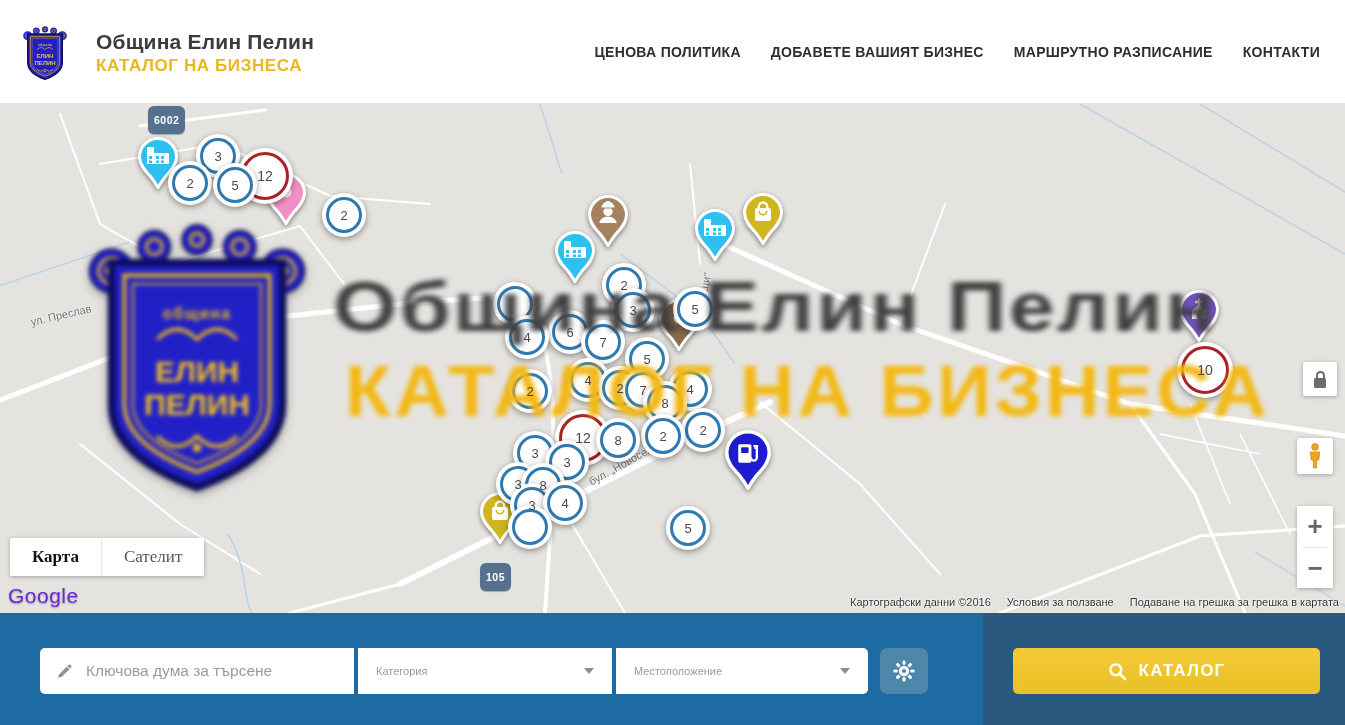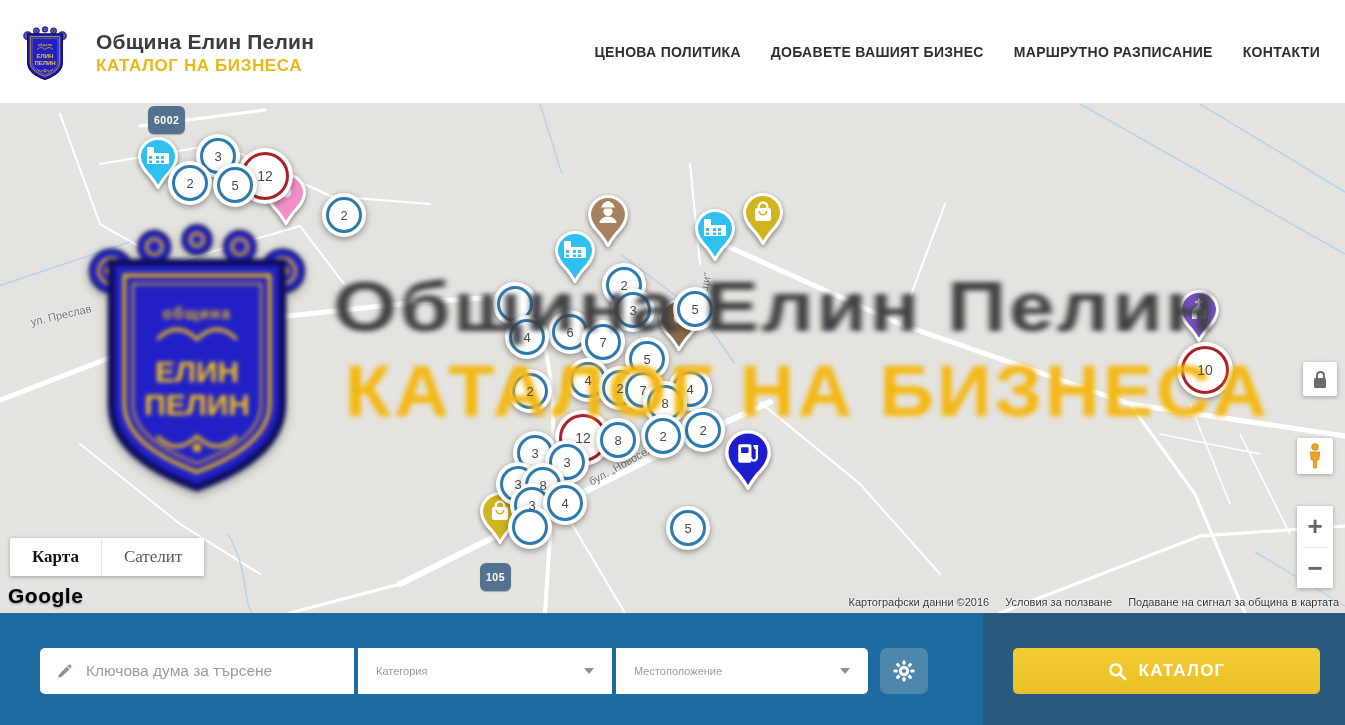--- a/index.html
+++ b/index.html
@@ -36,21 +36,21 @@
          filter:blur(2.6px);transform:scaleX(1.18);transform-origin:left top;white-space:nowrap;}
   .wm-l2{left:345px;top:246px;font-size:72px;font-weight:700;color:#f3b713;letter-spacing:3px;
          filter:blur(2.4px);transform:scaleX(1.05);transform-origin:left top;white-space:nowrap;}
   
   .maptype{position:absolute;left:10px;top:434px;display:flex;box-shadow:0 1px 4px rgba(0,0,0,.3);
            border-radius:2px;overflow:hidden;font-family:Liberation Serif, serif;}
   .maptype button{height:38px;border:none;background:#fff;font-family:inherit;font-size:17px;
                   padding:0 22px;cursor:pointer;}
   .maptype .sel{font-weight:700;color:#111;}
   .maptype .unsel{color:#565656;border-left:1px solid #e6e6e6;}
-  .google-logo{position:absolute;left:8px;top:480px;font-size:21px;font-weight:700;color:#000000;
+  .google-logo{position:absolute;left:8px;top:480px;font-size:21px;font-weight:400;color:#6d28d9;
                letter-spacing:.5px;text-shadow:0 1px 2px rgba(0,0,0,.35);}
   .attrib{position:absolute;right:6px;top:492px;display:flex;gap:16px;font-size:11px;color:#333;
           text-shadow:0 0 2px #fff,0 0 2px #fff,0 0 2px #fff;}
   .attrib span{white-space:nowrap;}
   .ctl{position:absolute;background:#fff;box-shadow:0 1px 4px rgba(0,0,0,.3);border-radius:2px;}
   .ctl-lock{left:1303px;top:258px;width:34px;height:34px;display:flex;align-items:center;justify-content:center;}
   .lock-glyph{position:relative;width:12px;height:10px;background:#6c6c6c;border-radius:1.5px;margin-top:7px;}
   .lock-glyph::before{content:"";position:absolute;left:1.5px;top:-7px;width:9px;height:8px;
                       border:2px solid #6c6c6c;border-bottom:none;border-radius:5px 5px 0 0;box-sizing:border-box;}
   .ctl-pegman{left:1297px;top:334px;width:36px;height:36px;display:flex;align-items:center;justify-content:center;}
@@ -375,21 +375,21 @@
     <div class="wm wm-l2">КАТАЛОГ НА БИЗНЕСА</div>
 
     <div class="maptype">
       <button class="sel">Карта</button>
       <button class="unsel">Сателит</button>
     </div>
     <div class="google-logo">Google</div>
     <div class="attrib">
       <span>Картографски данни ©2016</span>
       <span>Условия за ползване</span>
-      <span>Подаване на сигнал за община в картата</span>
+      <span>Подаване на грешка за грешка в картата</span>
     </div>
     <div class="ctl ctl-lock">
       <span class="lock-glyph"></span>
     </div>
     <div class="ctl ctl-pegman">
       <svg width="16" height="26" viewBox="0 0 16 26">
         <g fill="#efa422" stroke="#c07d00" stroke-width="0.6">
           <circle cx="8" cy="4" r="3.4"></circle>
           <path d="M3.2 9 h9.6 l-1 8 h-2 l-0.3 8 h-3 l-0.3 -8 h-2 Z"></path>
         </g>

